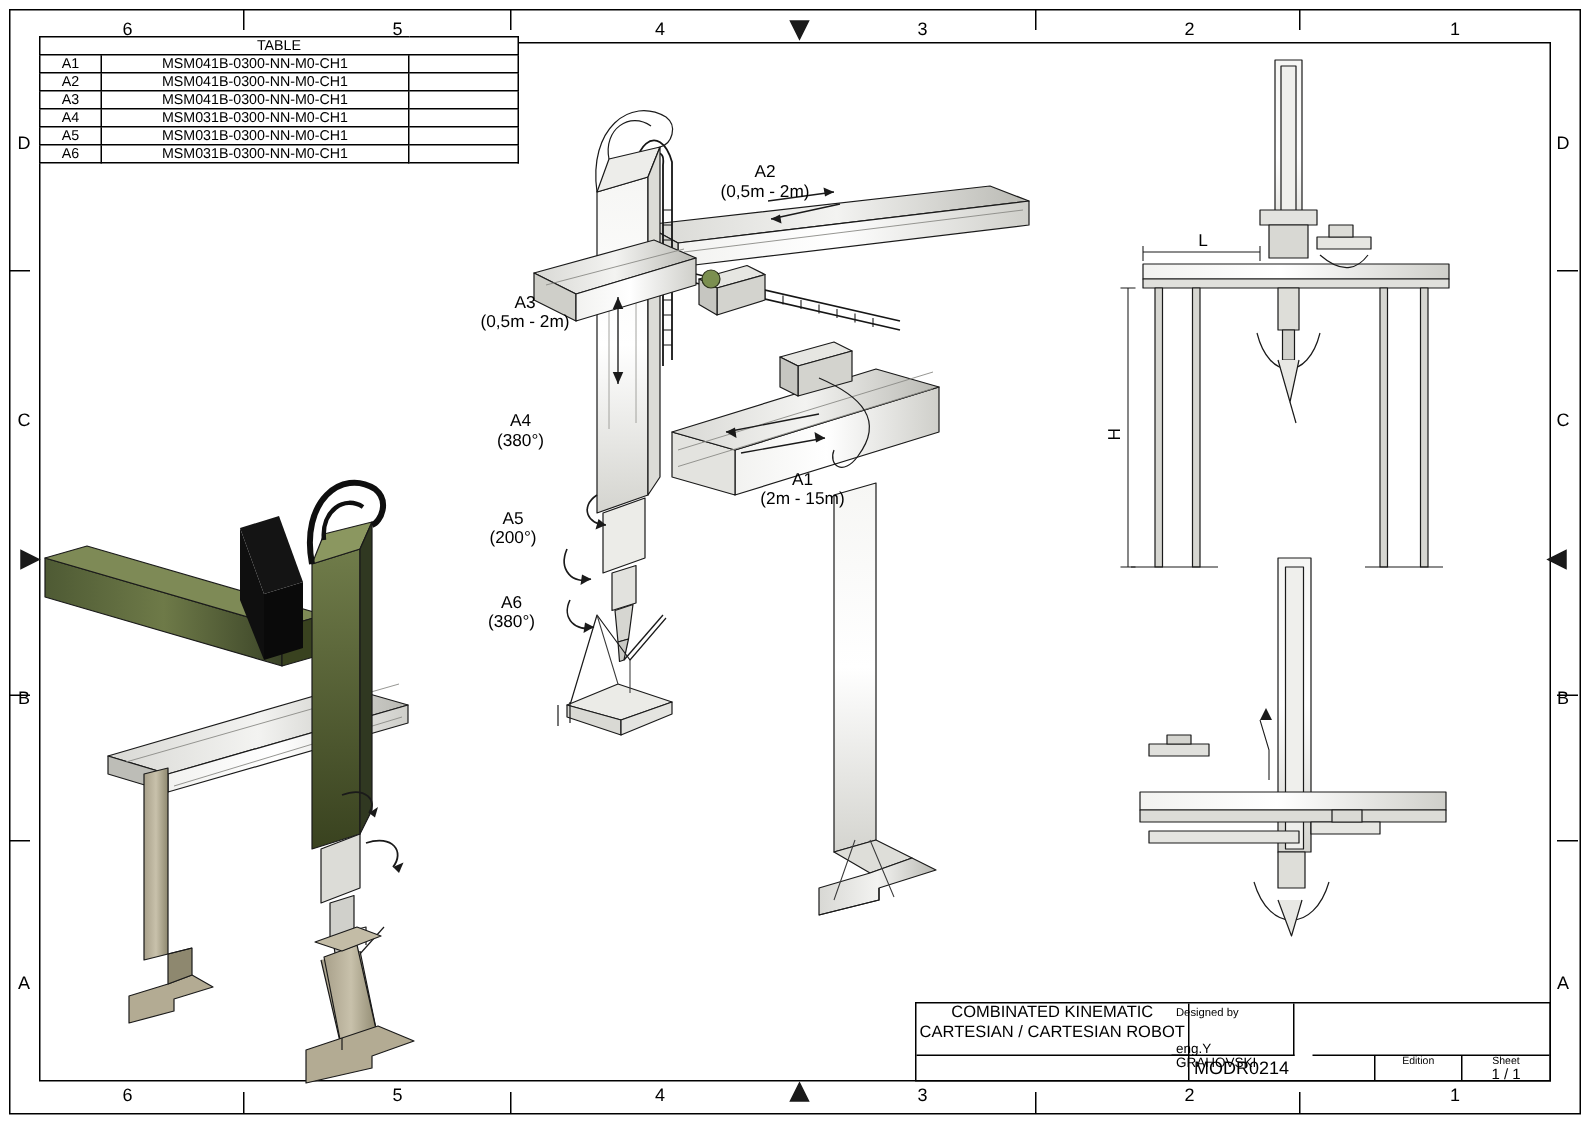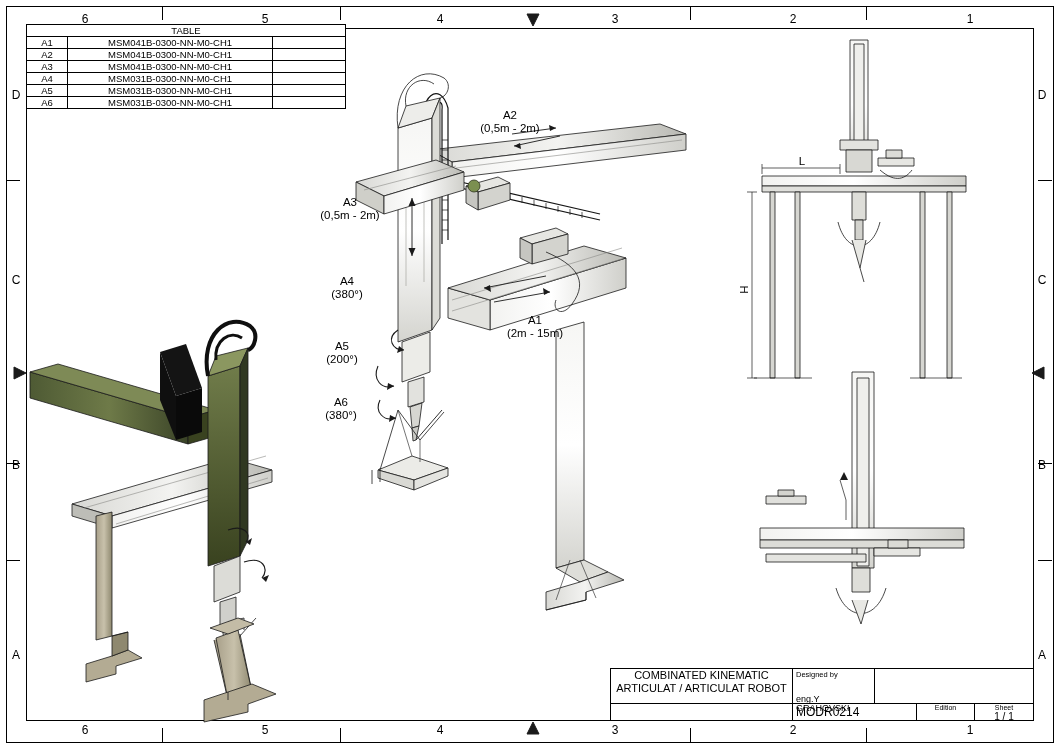--- a/index.html
+++ b/index.html
@@ -22,21 +22,21 @@
   .tbl .c-motor{width:200px;text-align:center;}
   .tbl .c-red{width:68px;text-align:center;}
 
   
   .lbl{position:absolute;font-size:11.5px;color:#000;text-align:center;line-height:13px;white-space:pre-line;}
 
   
   .tblock{position:absolute;left:610px;top:668px;width:422px;height:51px;border:1px solid #000;}
   .tb-cell{position:absolute;border-right:1px solid #000;border-bottom:1px solid #000;box-sizing:border-box;font-size:10px;color:#000;}
   .tb-name{left:0;top:0;width:182px;height:35px;display:flex;align-items:flex-start;justify-content:center;text-align:center;line-height:13px;font-size:11px;}
-  .tb-desg{left:182px;top:0;width:82px;height:35px;padding:1px 3px;box-sizing:border-box;font-size:7.5px;line-height:9px;}
+  .tb-desg{left:170px;top:0;width:82px;height:35px;padding:1px 3px;box-sizing:border-box;font-size:7.5px;line-height:9px;}
   .tb-blank{left:264px;top:0;width:158px;height:35px;border-right:none;}
   .tb-code{left:182px;top:35px;width:124px;height:16px;display:flex;align-items:center;padding-left:3px;font-size:12px;border-bottom:none;}
   .tb-edition{left:306px;top:35px;width:58px;height:16px;border-bottom:none;}
   .tb-sheet{left:364px;top:35px;width:58px;height:16px;border-right:none;border-bottom:none;}
   .tb-sub{font-size:7px;text-align:center;line-height:8px;}
   .tb-subval{font-size:10px;text-align:center;line-height:9px;}
   .tb-leftfill{left:0;top:35px;width:182px;height:16px;border-bottom:none;}
 
   svg.art{position:absolute;left:0;top:0;width:1059px;height:748px;pointer-events:none;}
 </style>
@@ -363,21 +363,21 @@
 (200°)</div>
   <div class="lbl" style="left:306px;top:396px;width:70px;">A6
 (380°)</div>
   <div class="lbl" style="left:787px;top:155px;width:30px;">L</div>
   <div class="lbl" style="left:729px;top:283px;width:30px;transform:rotate(-90deg);">H</div>
 
   <div class="tblock">
     <div class="tb-cell tb-name">
       <span>
         <span>COMBINATED KINEMATIC</span><br>
-        <span>ARTICULAT / ARTICULAT ROBOT</span>
+        <span>CARTESIAN / CARTESIAN ROBOT</span>
       </span>
     </div>
     <div class="tb-cell tb-desg">
       <div>Designed by</div>
       <div style="font-size:9px;margin-top:16px;">eng.Y GRAHOVSKI</div>
     </div>
     <div class="tb-cell tb-blank"></div>
     <div class="tb-cell tb-leftfill"></div>
     <div class="tb-cell tb-code">MODR0214</div>
     <div class="tb-cell tb-edition">

